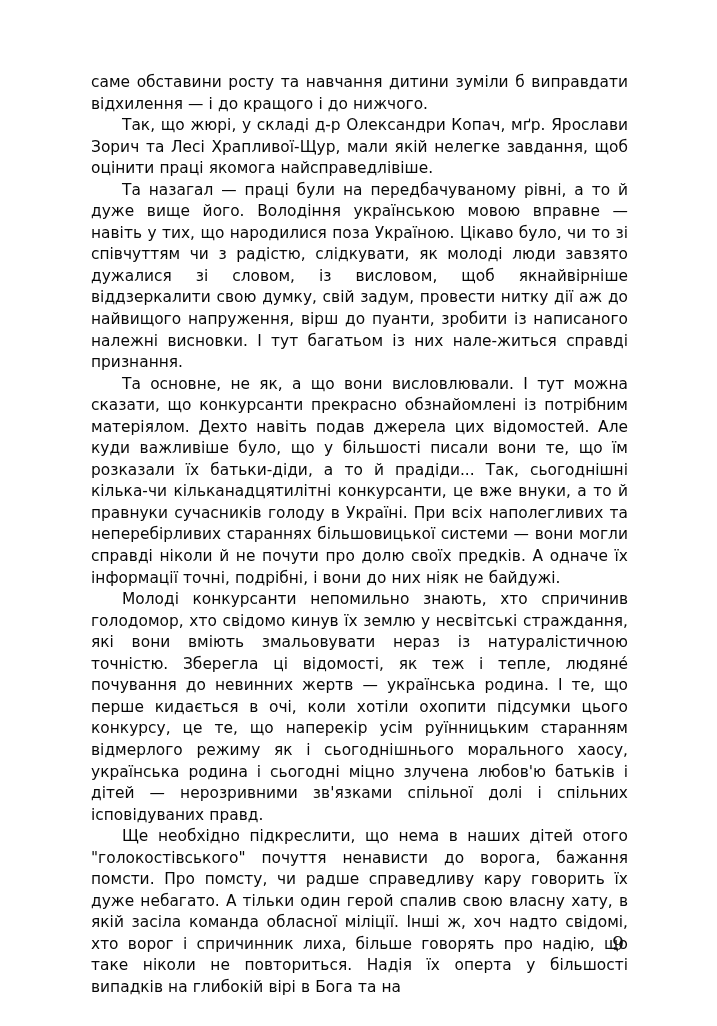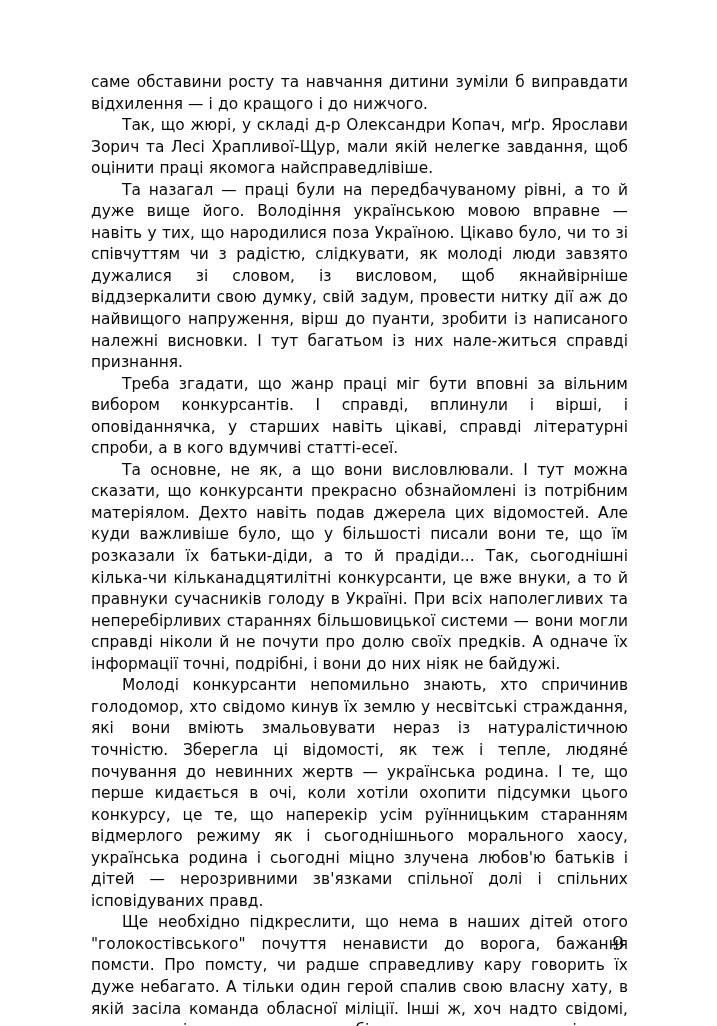--- a/index.html
+++ b/index.html
@@ -73,21 +73,20 @@
 <div id="page-surface">
 
   <div id="text-column">
 
     <p class="cont">саме обставини росту та навчання дитини зуміли б виправдати відхилення — і до кращого і до нижчого.</p>
 
     <p>Так, що жюрі, у складі д-р Олександри Копач, мґр. Ярослави Зорич та Лесі Храпливої-Щур, мали якій нелегке завдання, щоб оцінити праці якомога найсправедлівіше.</p>
 
     <p>Та назагал — праці були на передбачуваному рівні, а то й дуже вище його. Володіння українською мовою вправне — навіть у тих, що народилися поза Україною. Цікаво було, чи то зі співчуттям чи з радістю, слідкувати, як молоді люди завзято дужалися зі словом, із висловом, щоб якнайвірніше віддзеркалити свою думку, свій задум, провести нитку дії аж до найвищого напруження, вірш до пуанти, зробити із написаного належні висновки. І тут багатьом із них нале-житься справді признання.</p>
 
-    <p>Треба згадати, що жанр праці міг бути вповні за вільним вибором конкурсантів. І справді, вплинули і вірші, і оповіданнячка, у старших навіть цікаві, справді літературні спроби, а в кого вдумчиві статті-есеї.</p>
 
     <p>Та основне, не як, а що вони висловлювали. І тут можна сказати, що конкурсанти прекрасно обзнайомлені із потрібним матеріялом. Дехто навіть подав джерела цих відомостей. Але куди важливіше було, що у більшості писали вони те, що їм розказали їх батьки-діди, а то й прадіди... Так, сьогоднішні кілька-чи кільканадцятилітні конкурсанти, це вже внуки, а то й правнуки сучасників голоду в Україні. При всіх наполегливих та неперебірливих стараннях більшовицької системи — вони могли справді ніколи й не почути про долю своїх предків. А одначе їх  інформації точні, подрібні, і вони до них ніяк не байдужі.</p>
 
     <p>Молоді конкурсанти непомильно знають, хто спричинив голодомор, хто свідомо кинув їх землю у несвітські страждання, які вони вміють змальовувати нераз із натуралістичною точністю. Зберегла ці відомості, як теж і тепле, людяне́ почування до невинних жертв — українська родина. І те, що перше кидається в очі, коли хотіли охопити підсумки цього конкурсу, це те, що наперекір усім руїнницьким старанням відмерлого режиму як і сьогоднішнього морального хаосу, українська родина і сьогодні міцно злучена любов'ю батьків і дітей — нерозривними зв'язками спільної долі і спільних ісповідуваних правд.</p>
 
     <p>Ще необхідно підкреслити, що нема в наших дітей отого "голокостівського" почуття ненависти до ворога, бажання помсти. Про помсту, чи радше справедливу кару говорить їх дуже небагато. А тільки один герой спалив свою власну хату, в якій засіла команда обласної міліції. Інші ж, хоч надто свідомі, хто ворог і спричинник лиха, більше говорять про надію, що таке ніколи не повториться. Надія їх оперта у більшості випадків на глибокій вірі в Бога та на</p>
 
   </div>
 
   <div id="page-number">9</div>

